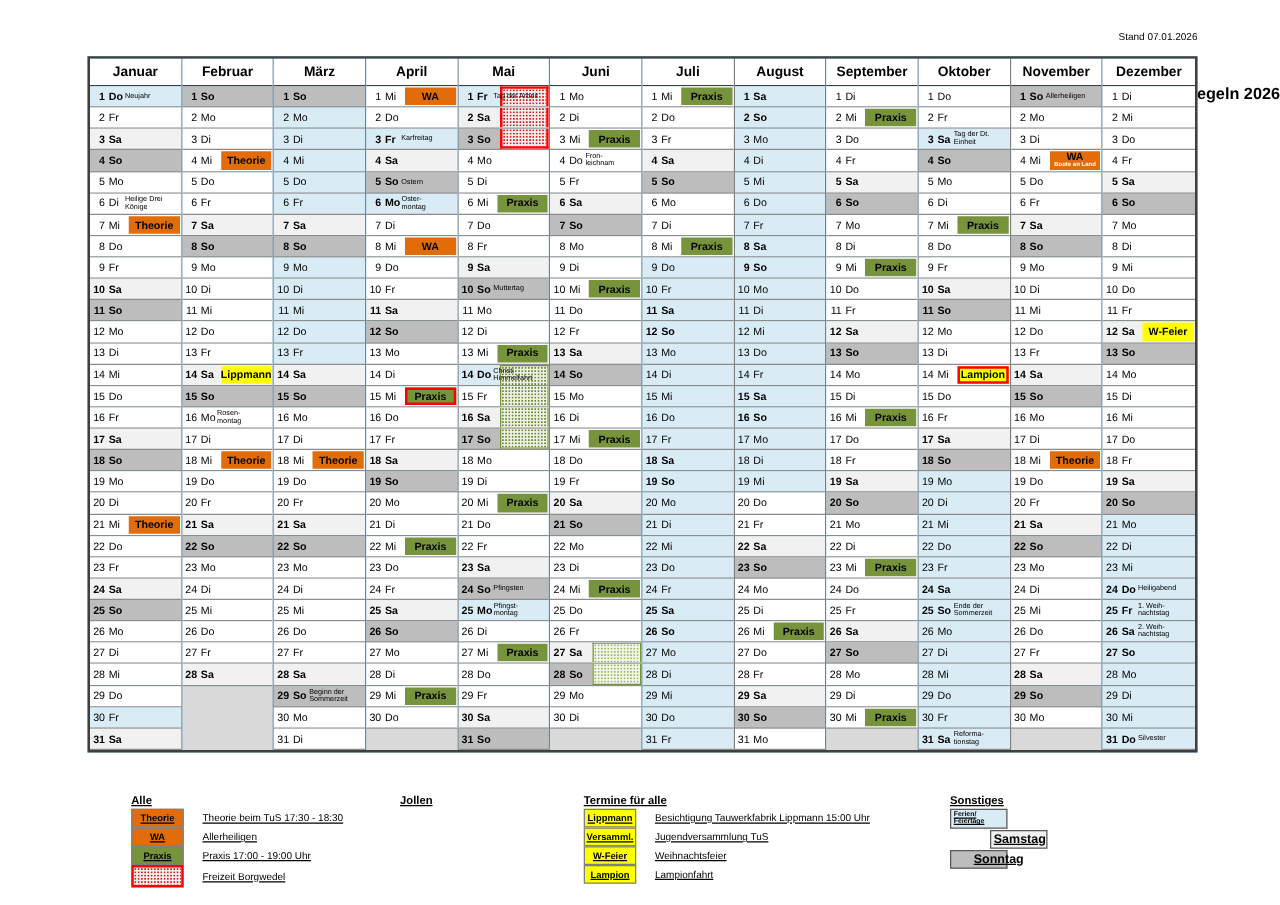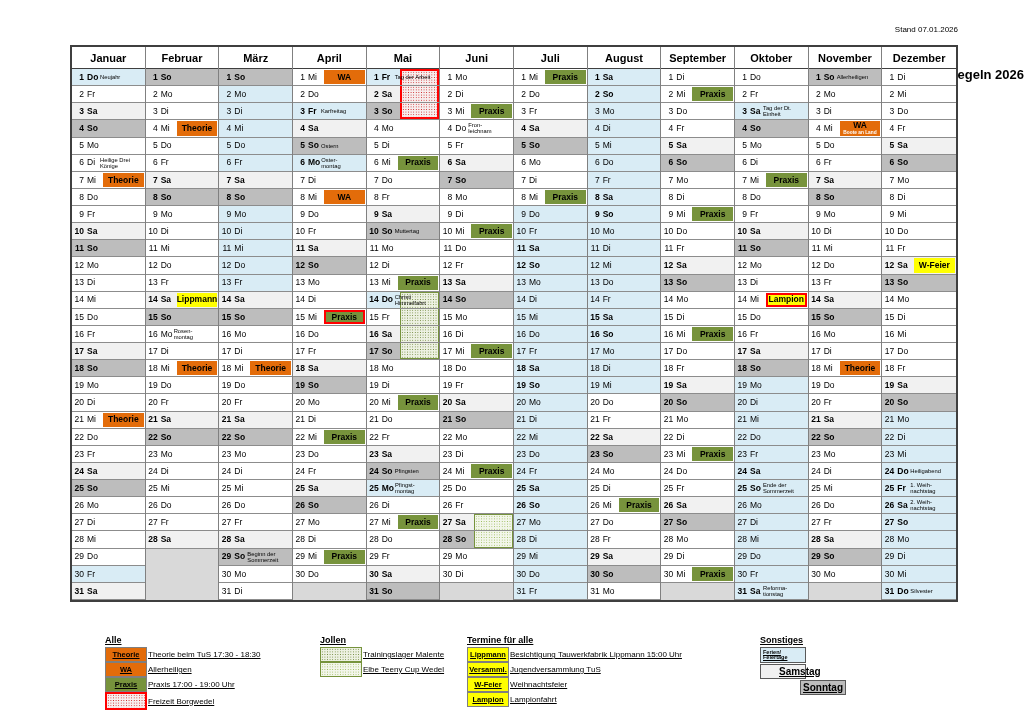--- a/index.html
+++ b/index.html
@@ -57,26 +57,26 @@
   .lg-box{width:42px;height:15px;flex:0 0 auto;display:flex;flex-direction:column;align-items:center;justify-content:center;
           font-size:7.5px;font-weight:bold;box-sizing:border-box;border:1px solid #7f7f7f;line-height:1;}
   .lg-box.orange{background:#e36c0a;}
   .lg-box.green{background:#77933c;}
   .lg-box.yellow{background:#ffff00;}
   .lg-box.hatchbox{background-image:radial-gradient(circle,var(--dot) 0.7px,transparent 0.85px);background-size:2.6px 2.6px;}
   .lg-box.borgwedel{--dot:#cc2020;background-color:#f7eeee;border:2px solid #f00;height:18px;}
   .lg-box.malente{--dot:#6b8435;background-color:#edf1e2;border:1px solid #76933c;}
   .lg-box.teeny{--dot:#9bbb59;background-color:#f3f6eb;border:1px solid #76933c;}
   .lg-box.grillen{background:#fff;border:2px solid #f00;}
-  .lg-text{font-size:8px;margin-left:1px;white-space:nowrap;}
+  .lg-text{font-size:8px;margin-left:15px;white-space:nowrap;}
 
   #legend-sonstiges .lg-box{width:46px;margin-bottom:1px;border:1px solid #595959;}
   .lg-box.ferienbox{background:#d9ecf5;font-size:5.5px;height:16px;align-items:flex-start;padding-left:2px;}
-  .lg-box.sabox{background:#f1f1f1;font-size:10px;align-items:flex-start;padding-left:18px;}
-  .lg-box.sobox{background:#bdbdbd;font-size:10px;align-items:flex-start;padding-left:2px;margin-left:40px;}
+  .lg-box.sabox{background:#f1f1f1;font-size:10px;align-items:flex-start;padding-left:2px;margin-left:32px;}
+  .lg-box.sobox{background:#bdbdbd;font-size:10px;align-items:flex-start;padding-left:18px;}
 </style>
 </head>
 <body>
 
 <div id="page">
   <div id="title">Jugendtermine Segeln 2026</div>
   <div id="stand">Stand 07.01.2026</div>
 
   <div id="cal">
       <div class="month-col">
@@ -1725,30 +1725,20 @@
           <span class="lg-text">Praxis 17:00 - 19:00 Uhr</span>
         </div>
         <div class="lg-row">
           <div class="lg-box hatchbox borgwedel"></div>
           <span class="lg-text">Freizeit Borgwedel</span>
         </div>
       </div>
   </div>
   <div class="legend" id="legend-jollen" style="left:320px;">
     <div class="legend-title">Jollen</div>
-    <div class="lg-items">
-        <div class="lg-row">
-          <div class="lg-box hatchbox malente"></div>
-          <span class="lg-text">Trainingslager Malente</span>
-        </div>
-        <div class="lg-row">
-          <div class="lg-box hatchbox teeny"></div>
-          <span class="lg-text">Elbe Teeny Cup Wedel</span>
-        </div>
-      </div>
   </div>
   <div class="legend" id="legend-termine" style="left:467px;">
     <div class="legend-title">Termine für alle</div>
     <div class="lg-items">
         <div class="lg-row">
           <div class="lg-box yellow">Lippmann</div>
           <span class="lg-text">Besichtigung Tauwerkfabrik Lippmann 15:00 Uhr</span>
         </div>
         <div class="lg-row">
           <div class="lg-box yellow">Versamml.</div>

